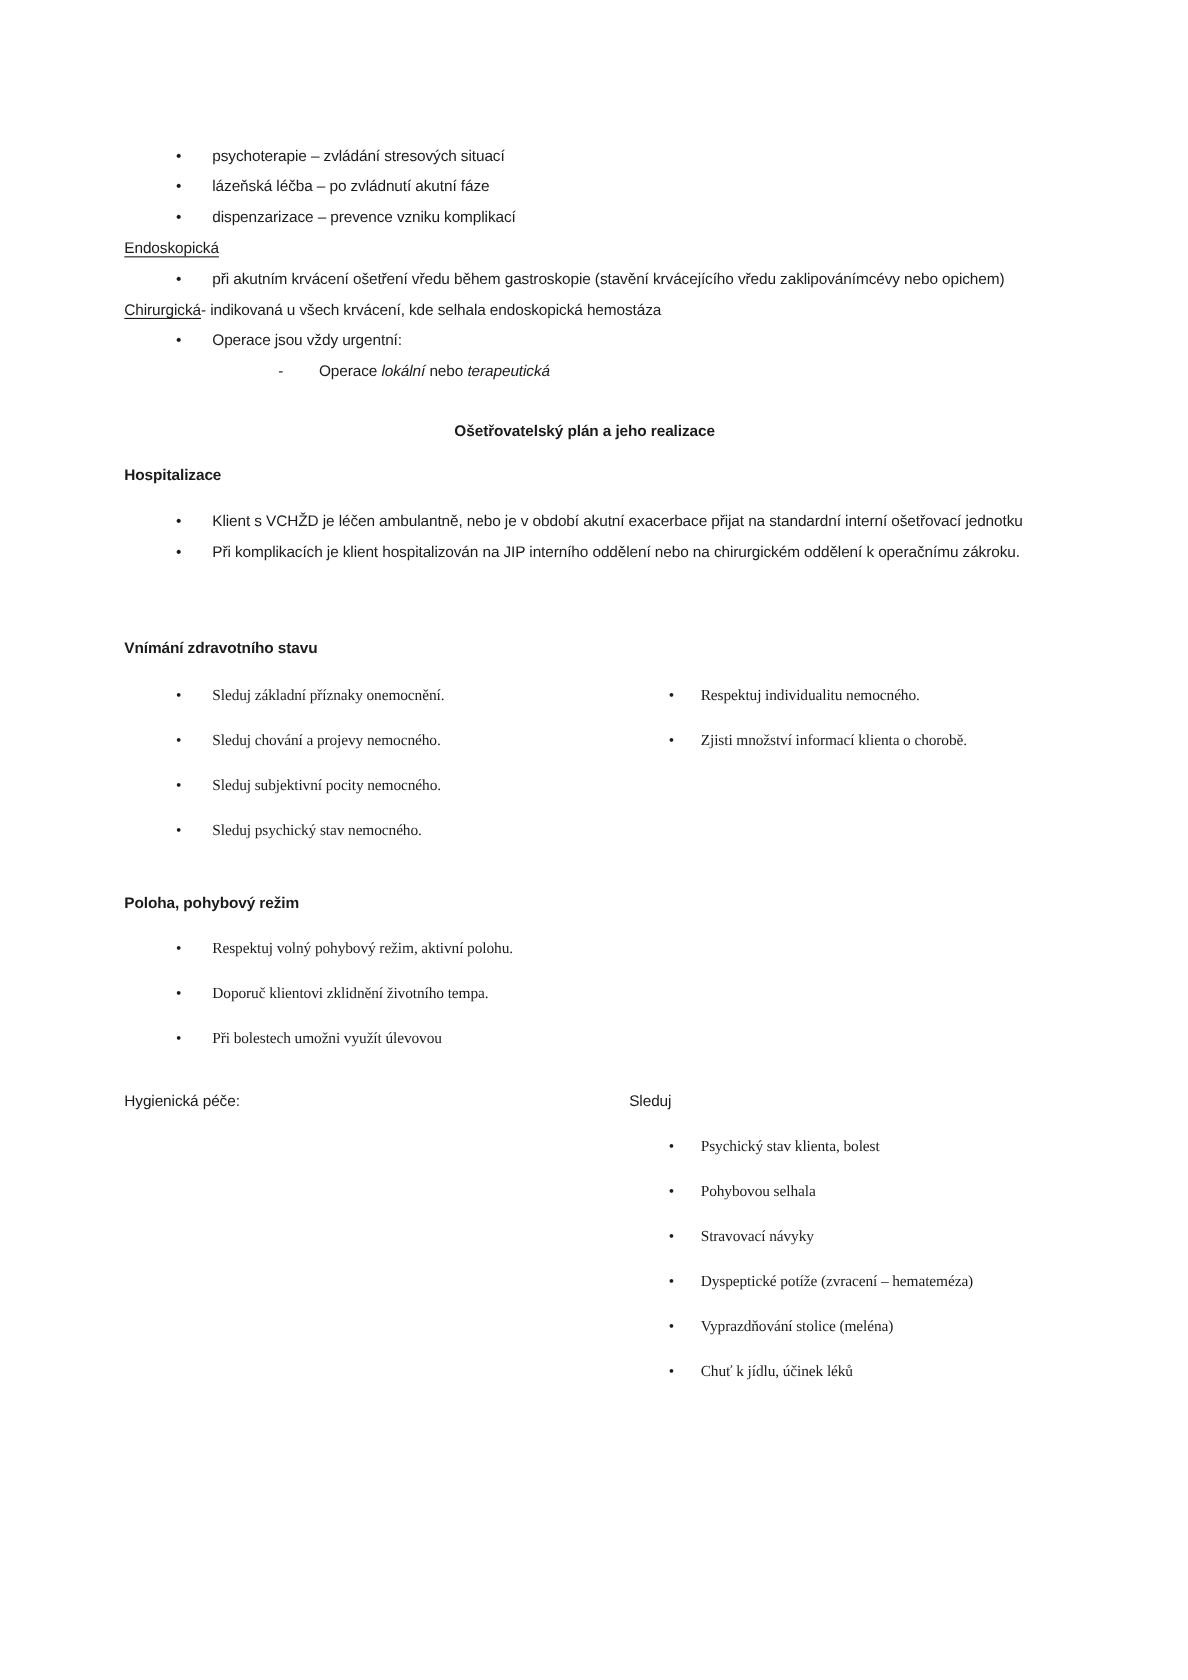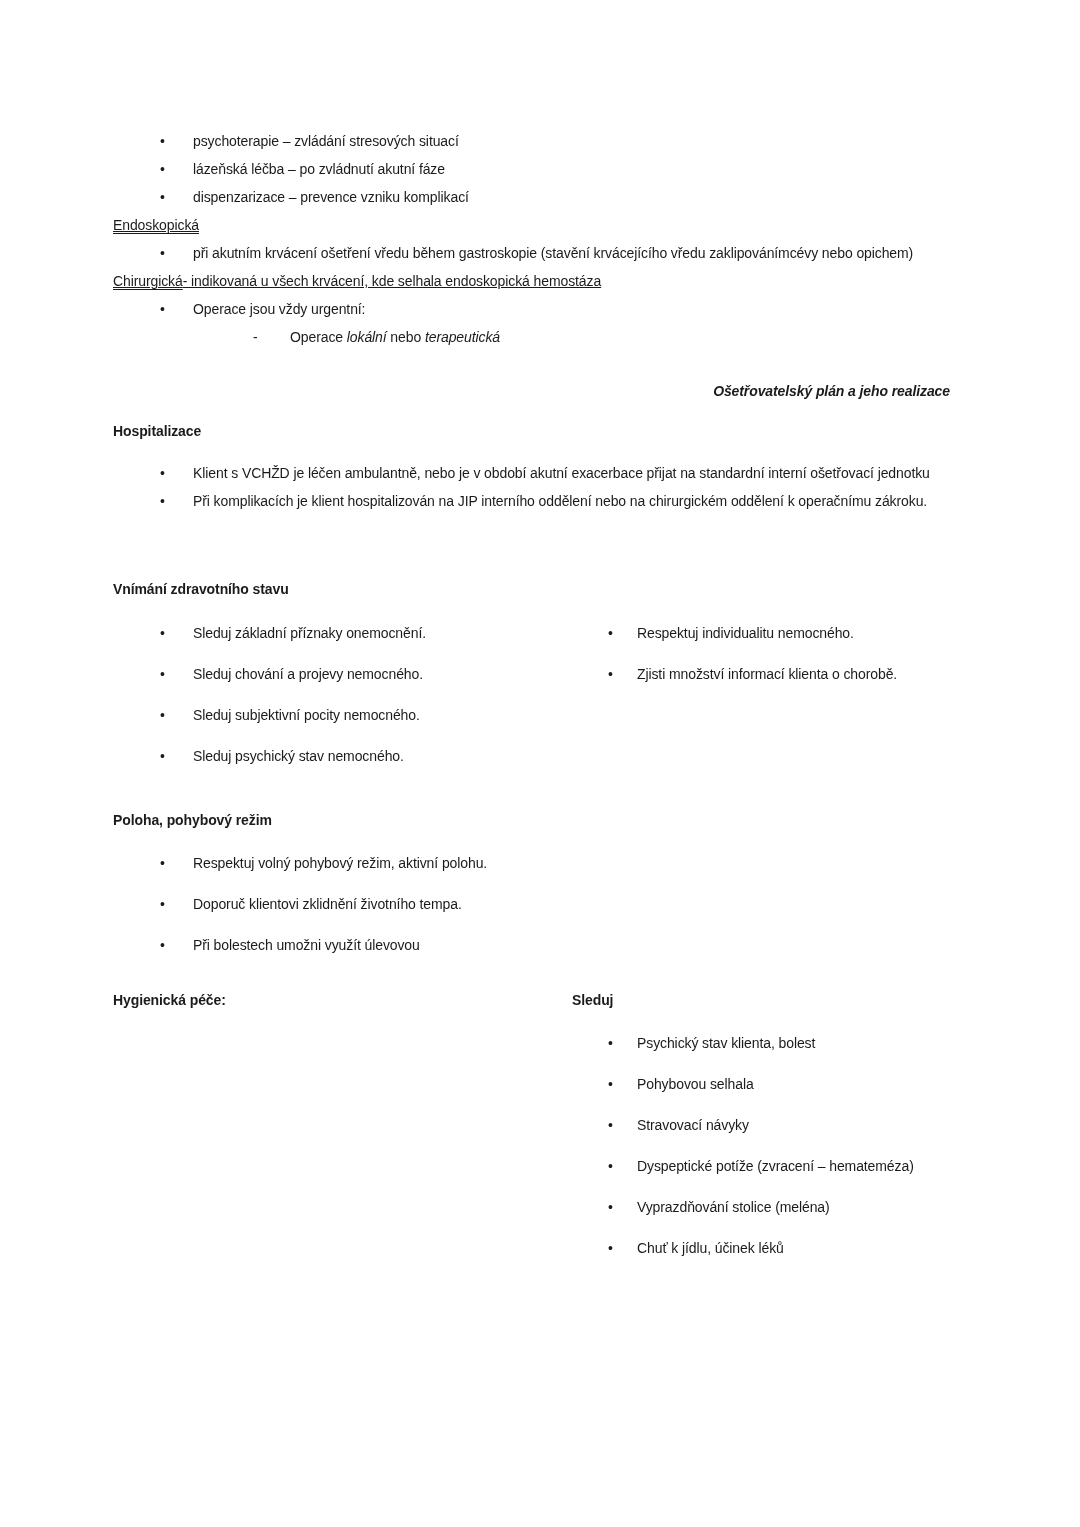--- a/index.html
+++ b/index.html
@@ -20,40 +20,39 @@
   }
   .blist { list-style: none; margin: 0; padding: 0; }
   .blist > li { position: relative; padding-left: 80px; }
   .blist > li::before {
     content: "\2022";
     position: absolute;
     left: 47px;
     top: 0;
   }
   .tight > li { margin: 0; }
-  .spaced > li { margin-bottom: 13px; }
+  .spaced > li { margin-bottom: 13px; font-family: Liberation Serif, serif; }
   .just { text-align: justify; }
 
-  .plain-line { margin: 0; text-decoration: underline; }
+  .plain-line { margin: 0; }
   .und { text-decoration: underline; text-underline-offset: 3px; }
   .ital { font-style: italic; }
 
   .subdash { position: relative; padding-left: 177px; }
   .subdash .dashmark { position: absolute; left: 140px; top: 0; }
 
   .doc-title {
     font-weight: 700;
-    text-align: right;
+    text-align: center;
     margin: 26px 0 12px 0;
-    font-style: italic;
   }
   .h-hosp   { font-weight: 700; margin: 12px 0 14px 0; }
   .h-vnim   { font-weight: 700; margin: 60px 0 16px 0; }
   .h-poloha { font-weight: 700; margin: 23px 0 15px 0; }
-  .col-head { font-weight: 700; margin: 0 0 15px 0; }
+  .col-head { font-weight: 400; margin: 0 0 15px 0; }
 
   .columns { display: flex; }
   .col-left { flex: 0 0 459px; width: 459px; }
   .col-right { flex: 1; min-width: 0; }
   .col-left .blist > li { padding-right: 64px; }
   .col-right .blist > li { padding-left: 65px; }
   .col-right .blist > li::before { left: 36px; }
   .columns-hyg { margin-top: 27px; }
 </style>
 </head>

